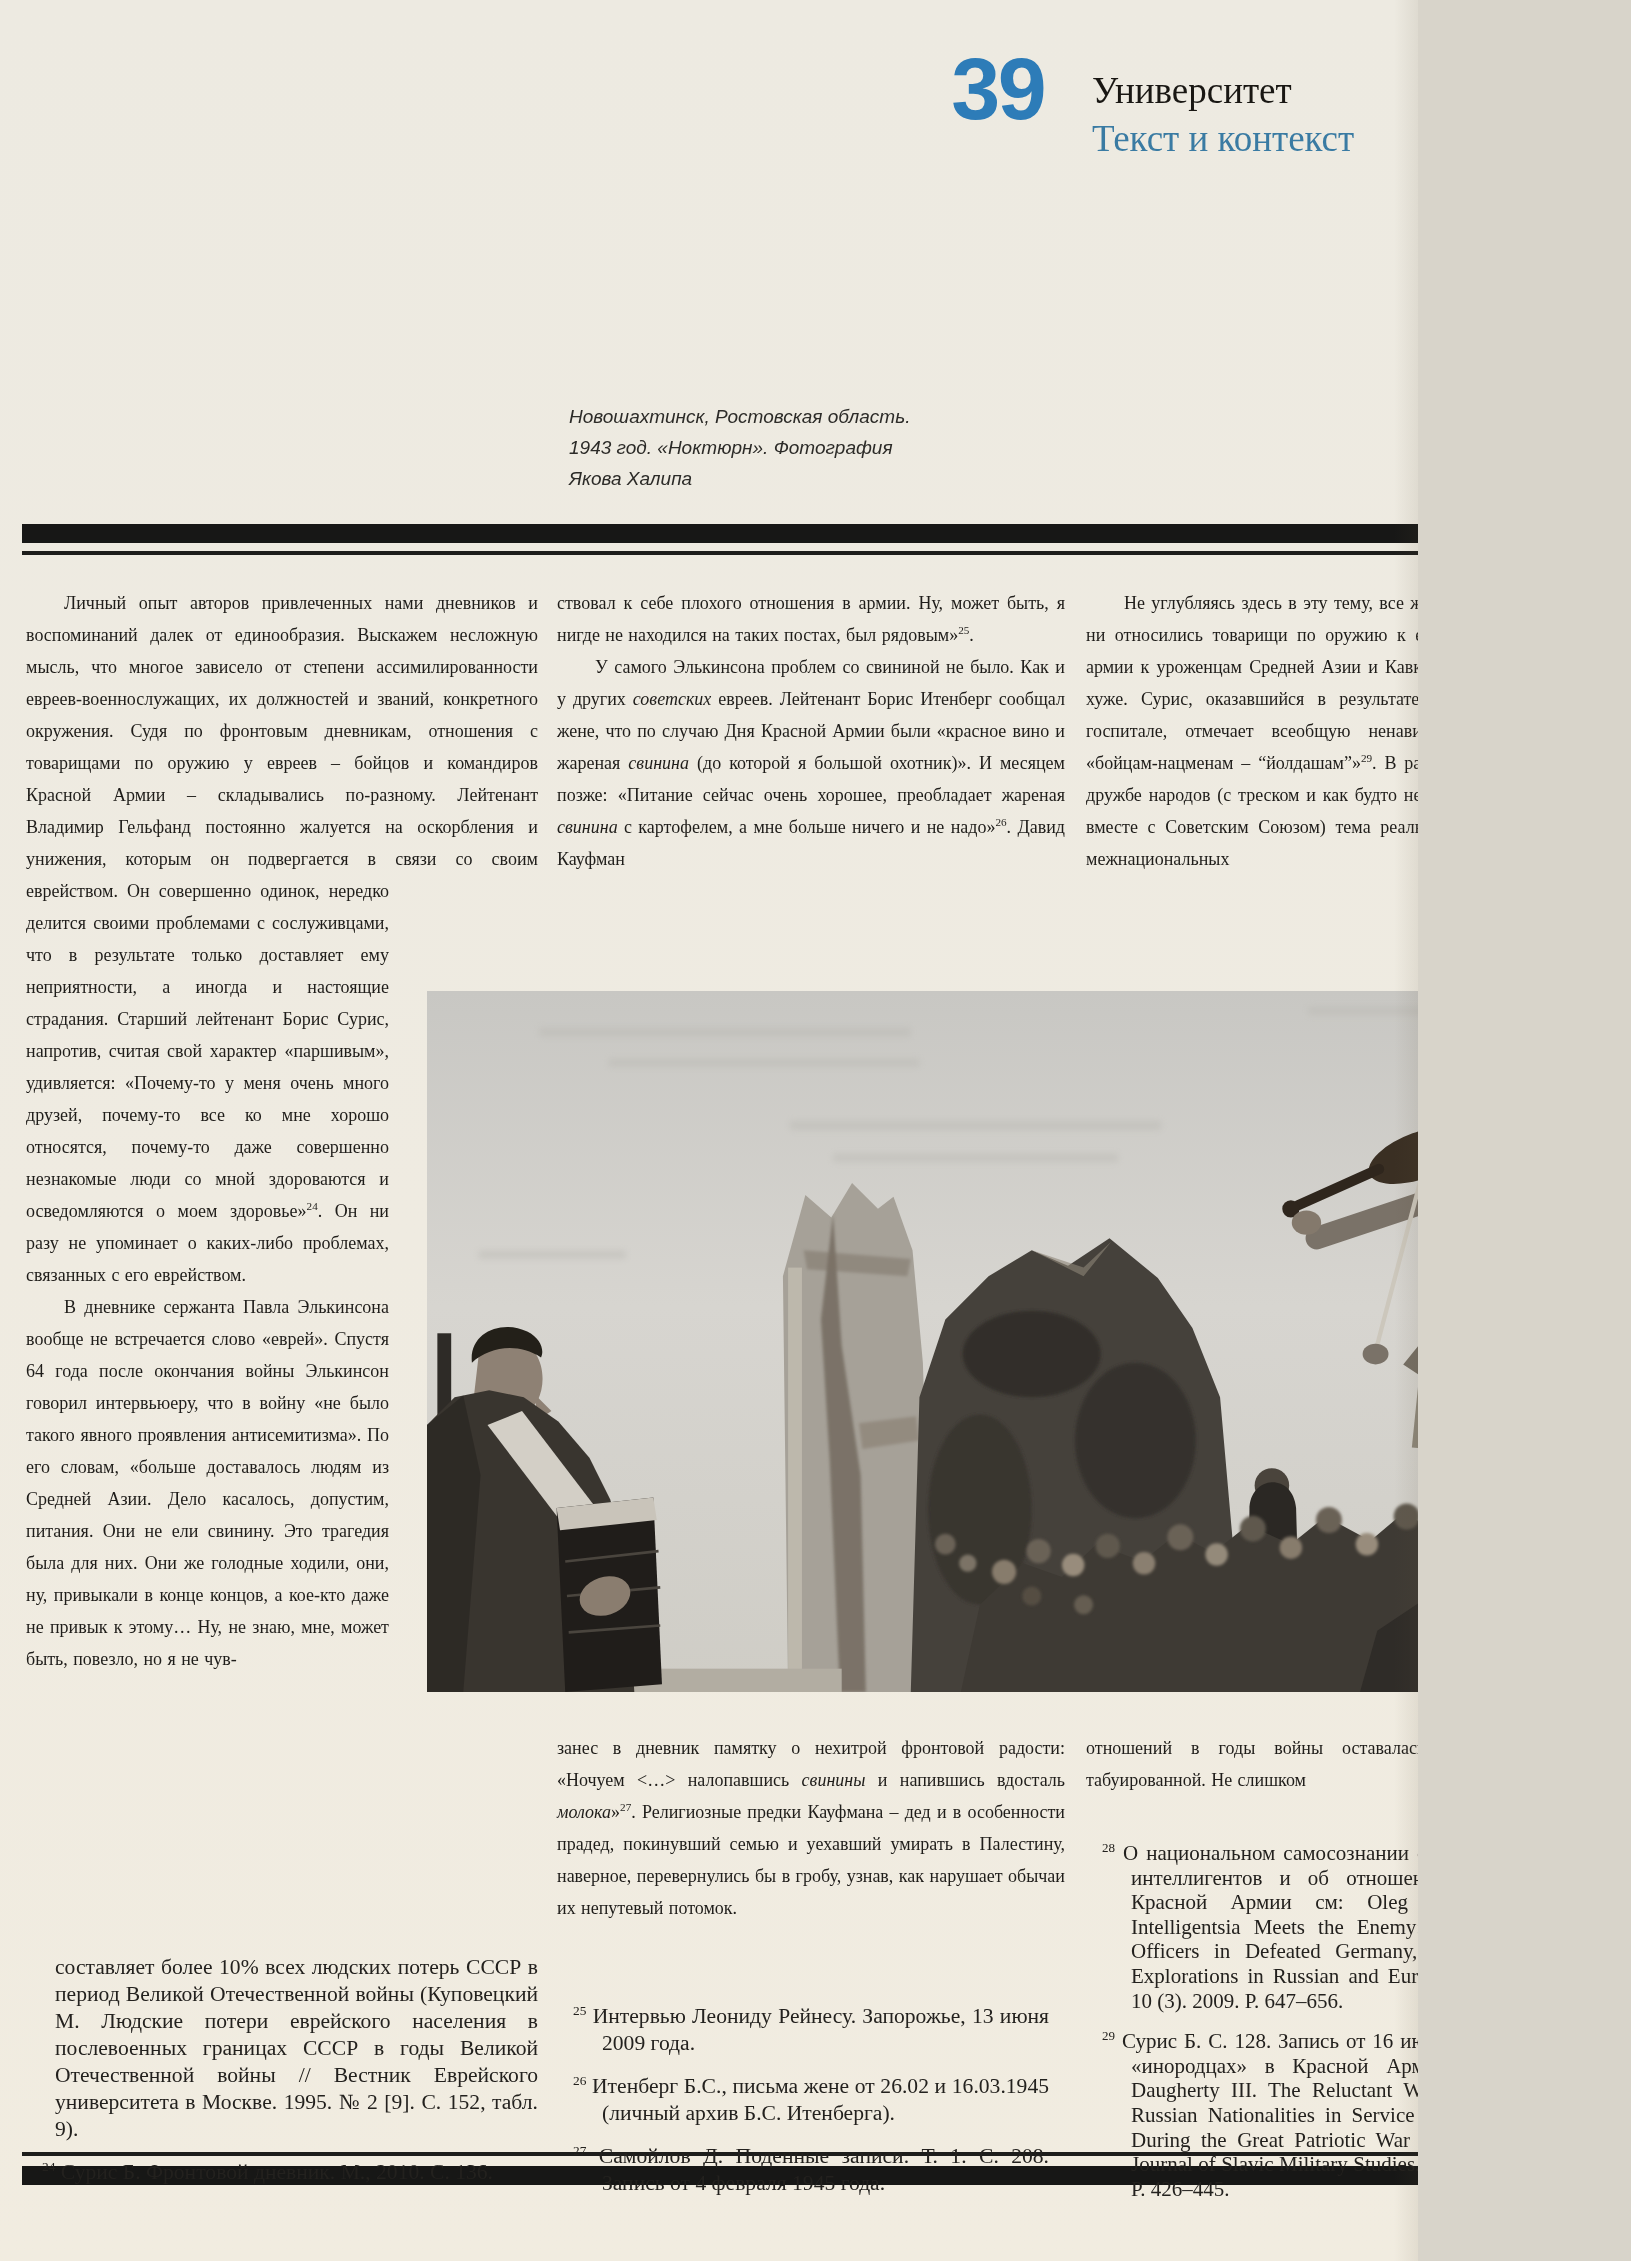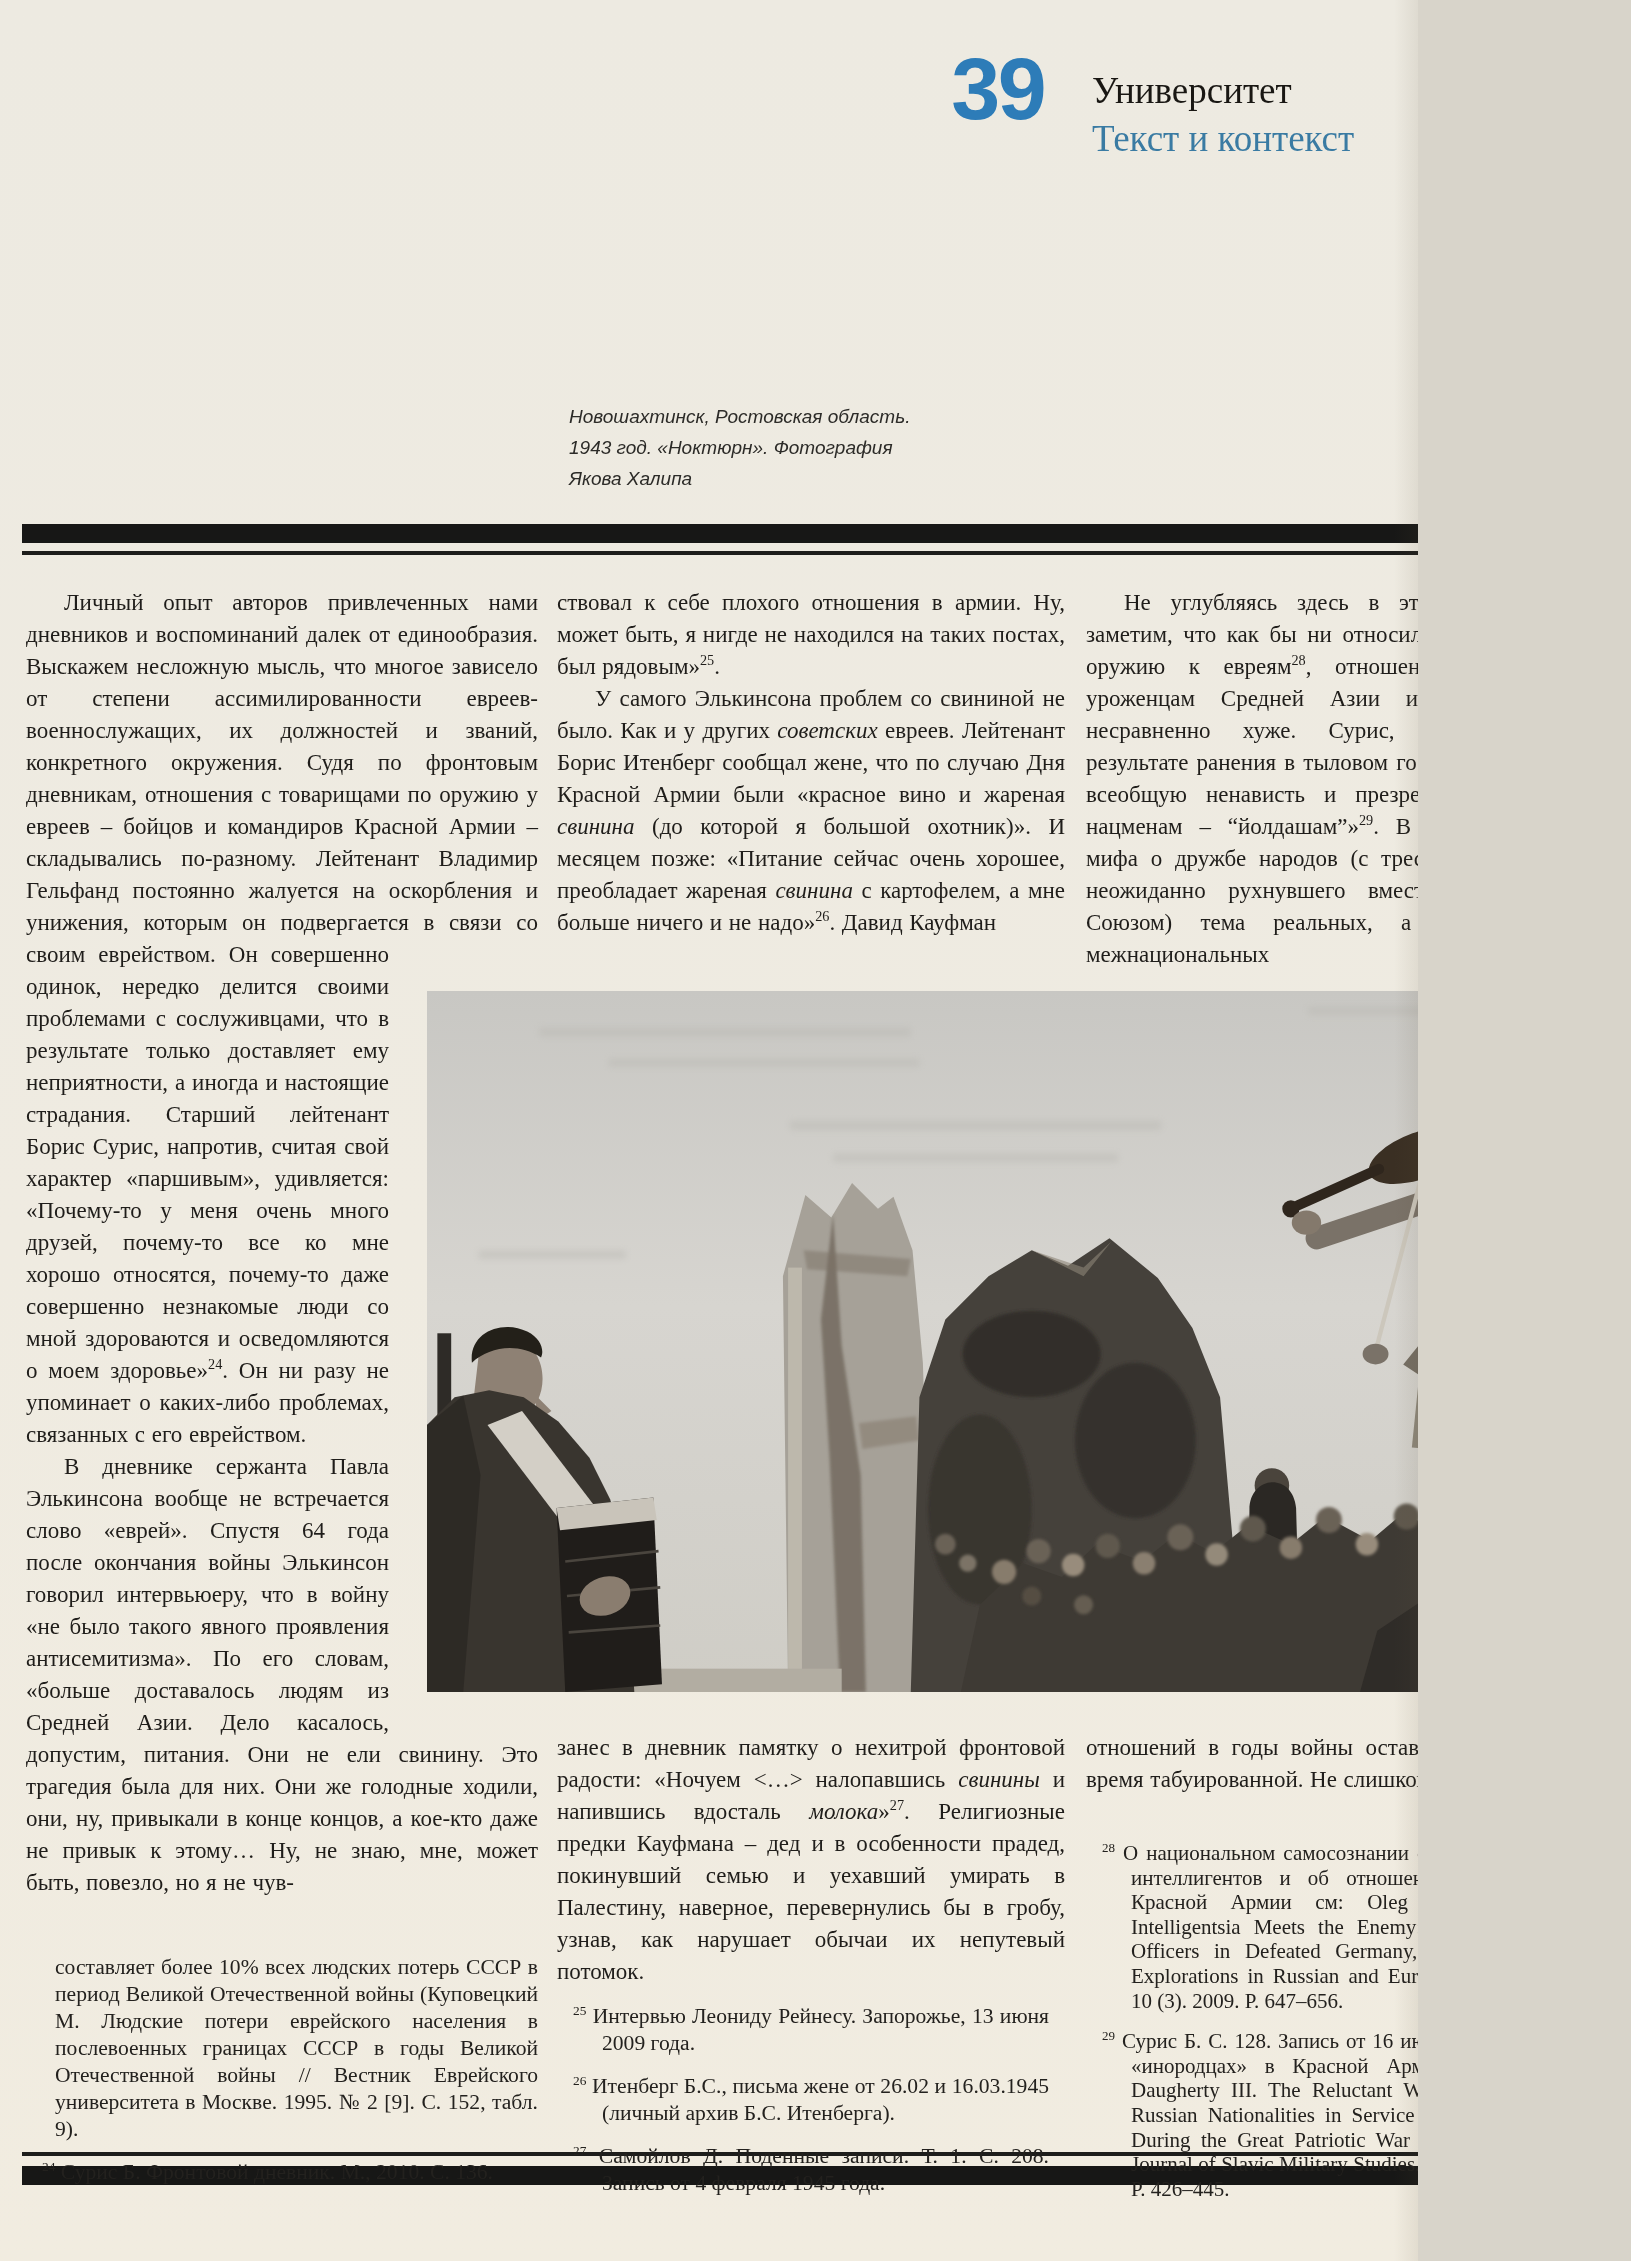--- a/index.html
+++ b/index.html
@@ -24,21 +24,21 @@
         font-style:italic;font-size:19px;line-height:31px;color:#2c2b28;}
 
   
   .bar{position:absolute;left:21.6px;width:1583px;background:#171716;}
   .bar.t1{top:524px;height:19px;}
   .bar.t2{top:551px;height:3.5px;background:#1d1d1b;}
   .bar.b1{top:2152px;height:3.5px;background:#1d1d1b;}
   .bar.b2{top:2166px;height:19px;}
 
   
-  .bodycol{position:absolute;font-size:23px;line-height:32px;text-align:justify;
+  .bodycol{position:absolute;font-size:18px;line-height:32px;text-align:justify;
         word-spacing:0.9px;color:#1f1d1a;}
   #col1{left:26px;top:587px;width:512px;}
   #col2top{left:557px;top:587px;width:508px;}
   #col3top{left:1086px;top:587px;width:510px;}
   #col2bot{left:557px;top:1732px;width:508px;}
   #col3bot{left:1086px;top:1732px;width:510px;font-family:Liberation Serif, serif;}
   .bodycol p{margin:0;}
   .ind{text-indent:38px;}
   sup{font-size:.62em;line-height:0;}
   .photo-spacer{float:right;width:149px;height:771px;}

